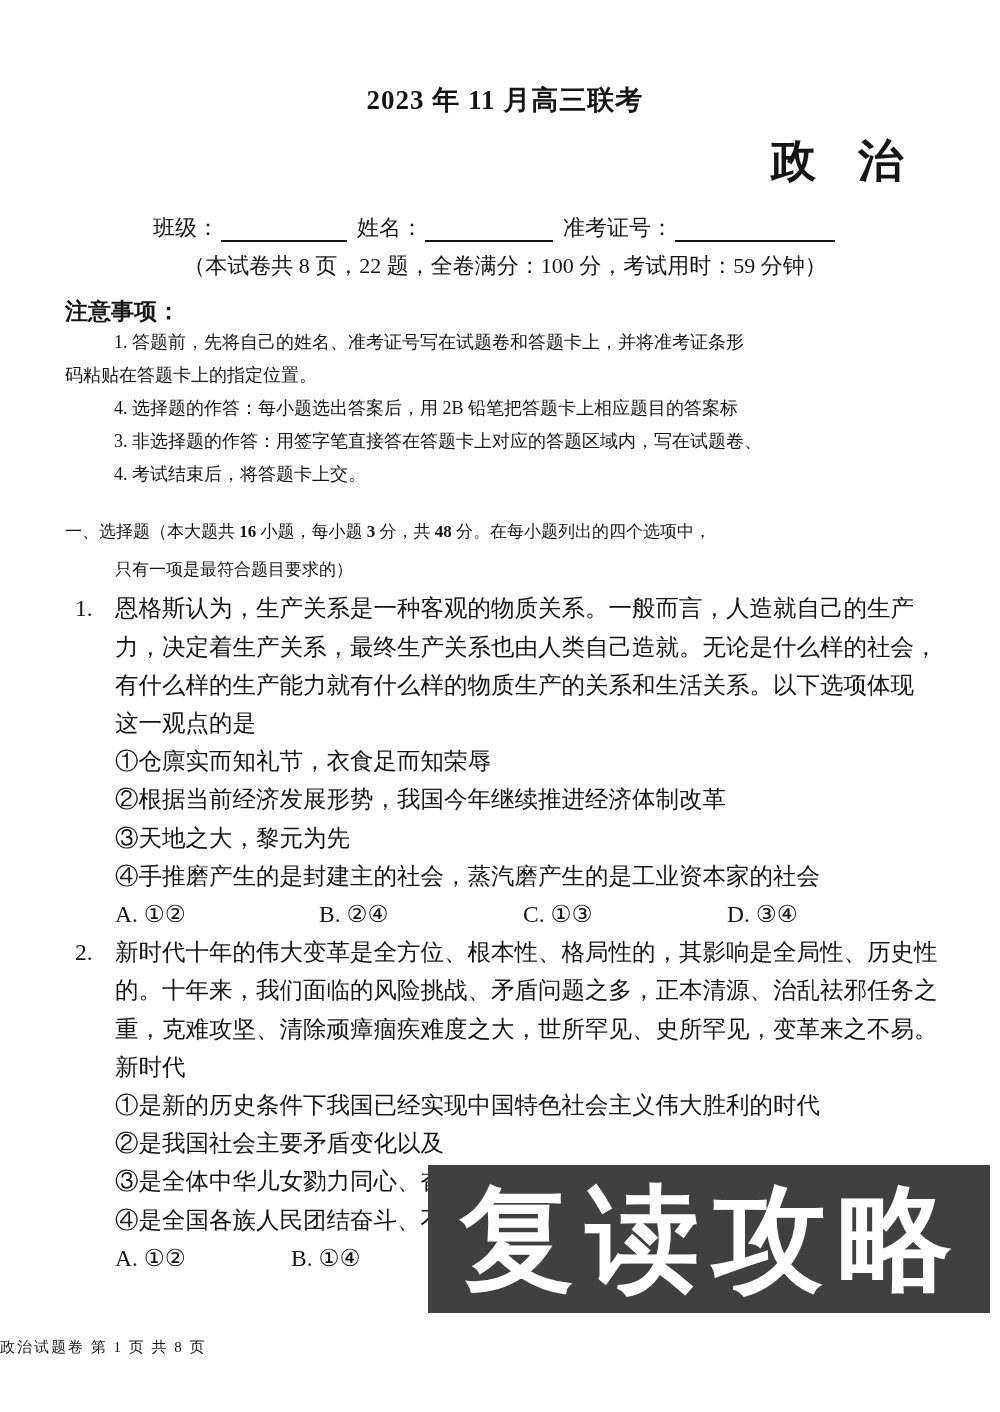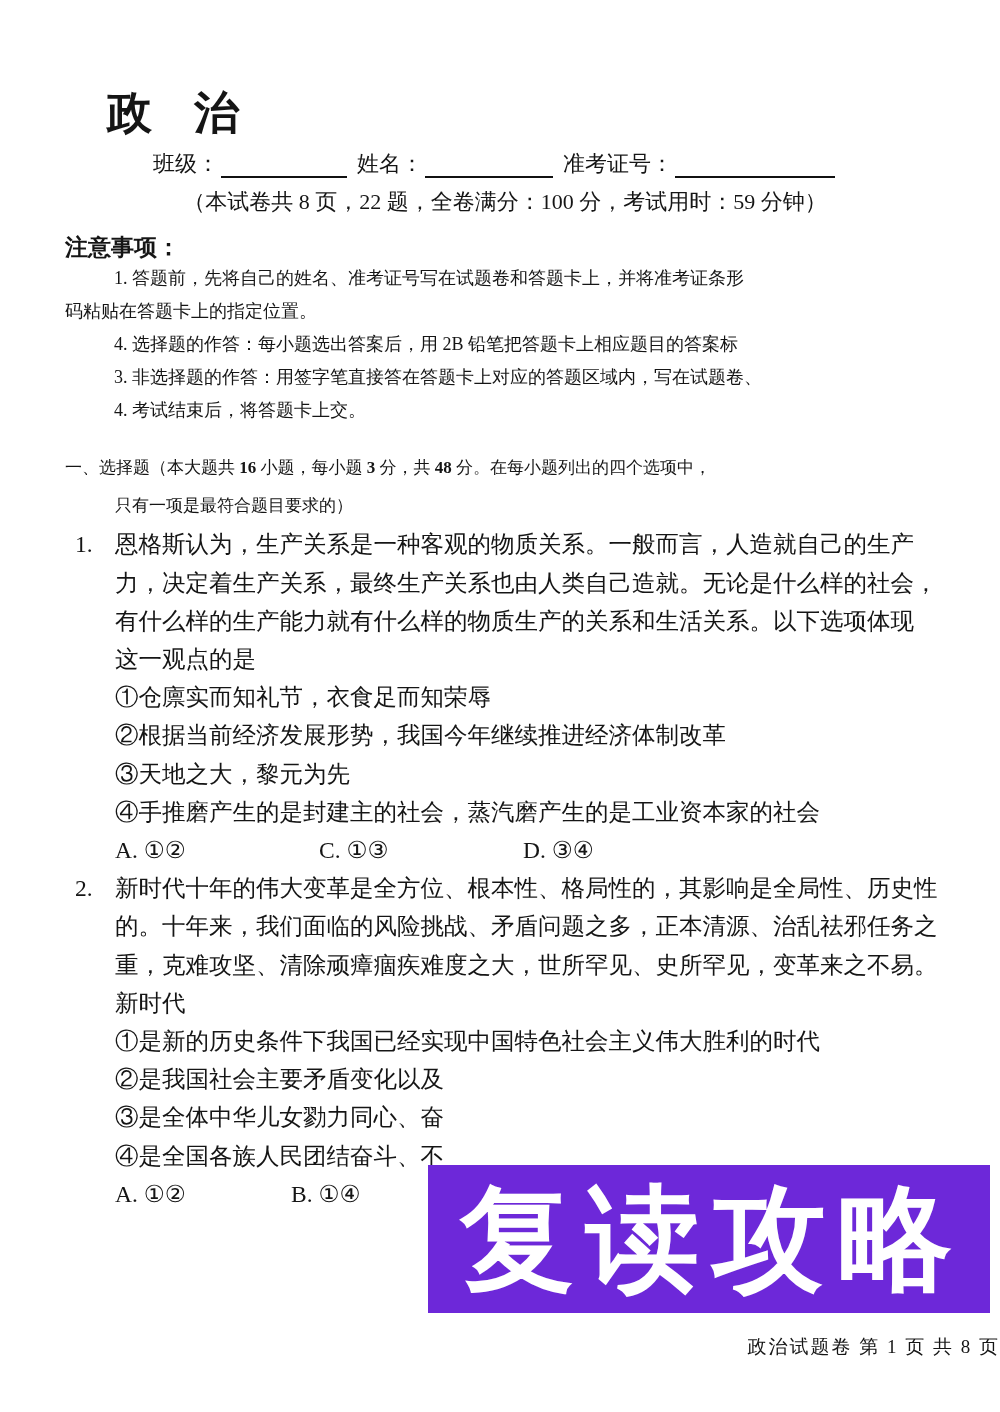--- a/index.html
+++ b/index.html
@@ -14,28 +14,28 @@
     overflow:hidden;
   }
   .content { padding:84px 55px 0 65px; }
 
   .title {
     text-align:center;
     font-size:27px; font-weight:600;
     line-height:32px; letter-spacing:1px;
   }
   .subject {
-    text-align:left;
+    text-align:right;
     font-size:45px; font-weight:bold;
     font-family:Liberation Serif, serif;
     letter-spacing:42px; text-indent:42px;
-    line-height:50px; margin-top:4px;
+    line-height:50px; margin-top:20px;
   }
   .info-row {
-    margin-top:10px; font-size:22px; line-height:32px;
+    margin-top:26px; font-size:22px; line-height:32px;
     padding-left:88px; white-space:nowrap;
   }
   .info-row .lbl { display:inline-block; }
   .blank {
     display:inline-block;
     border-bottom:2px solid #111;
     height:24px; vertical-align:bottom;
     margin:0 10px 2px 2px;
   }
   .blank.b1 { width:126px; }
@@ -60,21 +60,21 @@
   .question { position:relative; margin-left:50px; font-size:23.5px; line-height:38.2px; }
   .qnum { position:absolute; left:-40px; top:0; }
   .qline { white-space:nowrap; }
   .opts { display:flex; white-space:nowrap; }
   .q1 .opt { width:204px; }
   .q2 .opt { width:176px; }
   .opt:last-child { width:auto; }
 
   .footer {
     position:absolute; top:1334px; left:0; right:0;
-    text-align:right; font-size:19px; line-height:26px;
+    text-align:left; font-size:15px; line-height:26px;
     letter-spacing:2px;
   }
 
   .banner {
     position:absolute; left:428px; top:1165px;
     width:562px; height:148px;
     display:flex; align-items:center; justify-content:center;
     overflow:hidden;
   }
   .banner-text {
@@ -83,20 +83,21 @@
     letter-spacing:12px; text-indent:6px;
     white-space:nowrap; line-height:148px;
   }
 </style>
 </head>
 <body>
 
 <div class="page">
   <div class="content">
 
+    <div class="title">2023 年 11 月高三联考</div>
     <div class="subject">政治</div>
 
     <div class="info-row">
       <span class="lbl">班级：</span><span class="blank b1"></span><span class="lbl">姓名：</span><span class="blank b2"></span><span class="lbl">准考证号：</span><span class="blank b3"></span>
     </div>
 
     <div class="paren">（本试卷共 8 页，22 题，全卷满分：100 分，考试用时：59 分钟）</div>
 
     <div class="notice-head">注意事项：</div>
     <div class="notice">
@@ -117,20 +118,21 @@
       <div class="qline">恩格斯认为，生产关系是一种客观的物质关系。一般而言，人造就自己的生产</div>
       <div class="qline">力，决定着生产关系，最终生产关系也由人类自己造就。无论是什么样的社会，</div>
       <div class="qline">有什么样的生产能力就有什么样的物质生产的关系和生活关系。以下选项体现</div>
       <div class="qline">这一观点的是</div>
       <div class="qline">①仓廪实而知礼节，衣食足而知荣辱</div>
       <div class="qline">②根据当前经济发展形势，我国今年继续推进经济体制改革</div>
       <div class="qline">③天地之大，黎元为先</div>
       <div class="qline">④手推磨产生的是封建主的社会，蒸汽磨产生的是工业资本家的社会</div>
       <div class="opts">
         <span class="opt">A. ①②</span>
+        <span class="opt">B. ②④</span>
         <span class="opt">C. ①③</span>
         <span class="opt">D. ③④</span>
       </div>
     </div>
 
     <div class="question q2">
       <span class="qnum">2.</span>
       <div class="qline">新时代十年的伟大变革是全方位、根本性、格局性的，其影响是全局性、历史性</div>
       <div class="qline">的。十年来，我们面临的风险挑战、矛盾问题之多，正本清源、治乱祛邪任务之</div>
       <div class="qline">重，克难攻坚、清除顽瘴痼疾难度之大，世所罕见、史所罕见，变革来之不易。</div>
@@ -142,16 +144,16 @@
       <div class="opts">
         <span class="opt">A. ①②</span>
         <span class="opt">B. ①④</span>
       </div>
     </div>
 
   </div>
 
   <div class="footer">政治试题卷 第 1 页 共 8 页</div>
 
-  <div class="banner" style="background: #6d28d9;">
+  <div class="banner" style="background: #404040;">
     <span class="banner-text" style="color: rgb(255, 255, 255);">复读攻略</span>
   </div>
 </div>
 
 </body></html>

